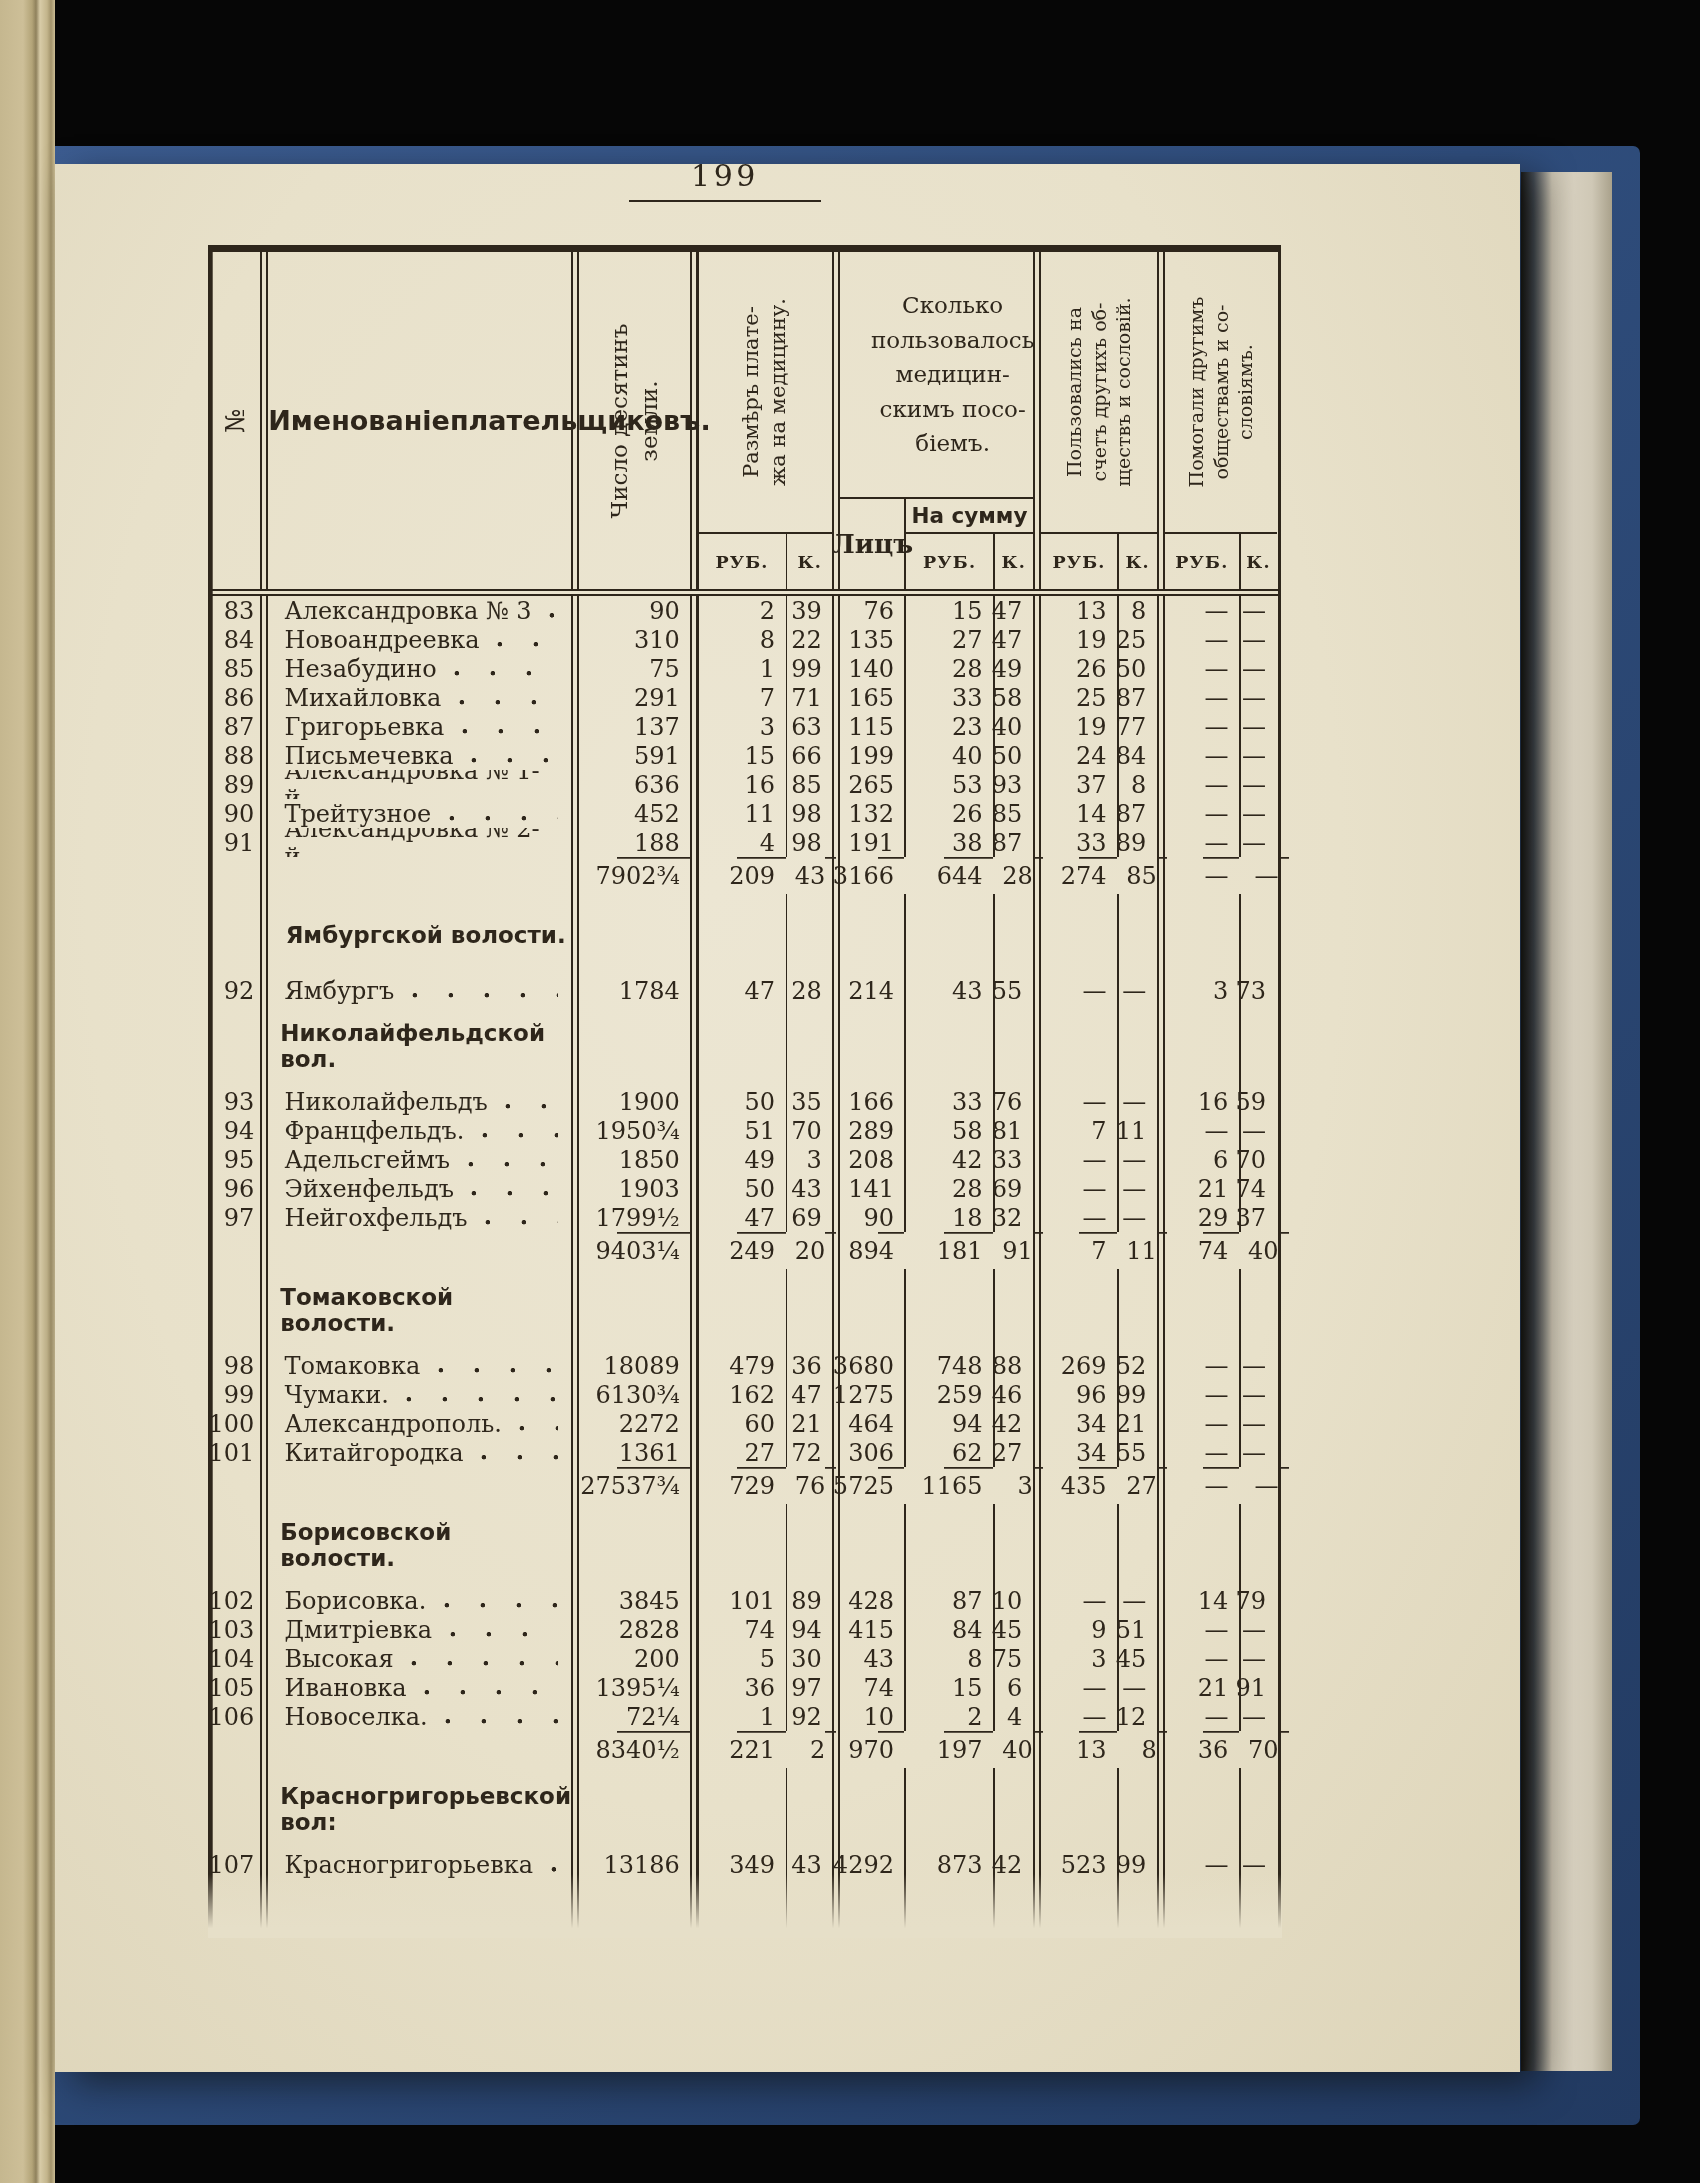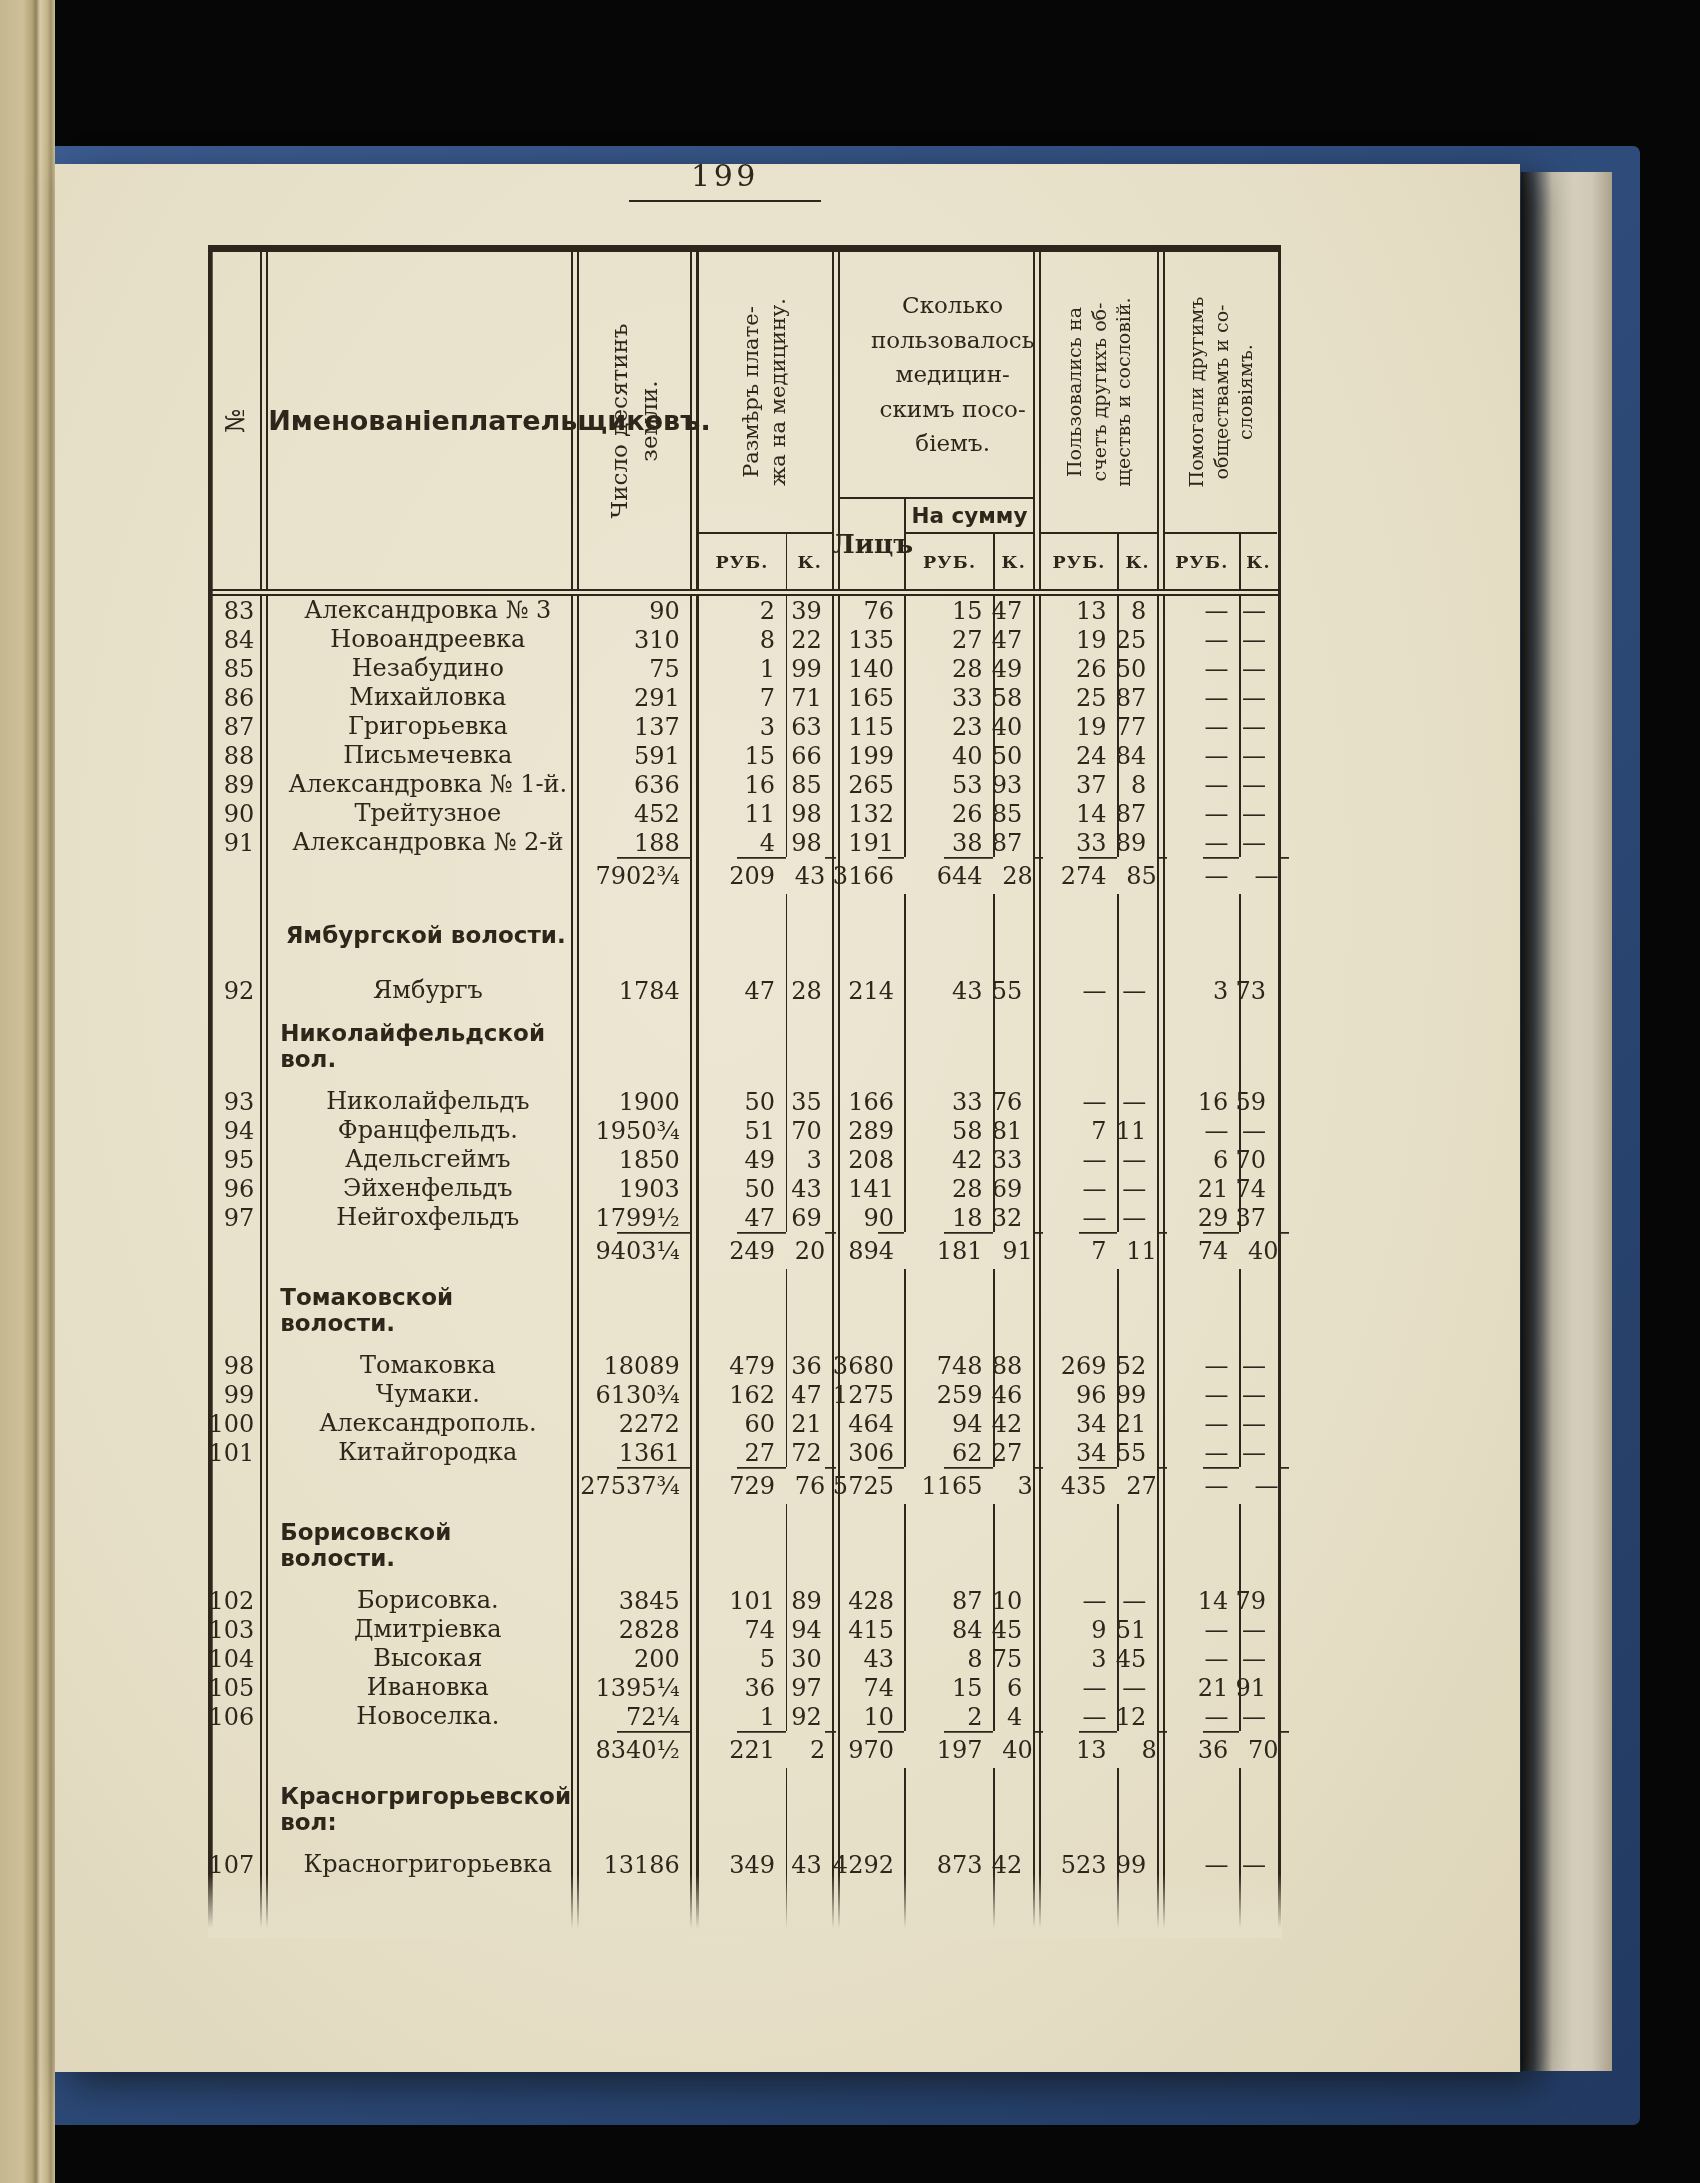--- a/index.html
+++ b/index.html
@@ -89,21 +89,21 @@
   .h-rk{display:flex;align-items:center;justify-content:center;
     font-size:17.5px;font-weight:bold;letter-spacing:1.2px;grid-row:3/4;}
   .sv3{grid-row:3/4;}
   
   .trow>div{display:flex;align-items:center;}
   .r-d{height:29px;font-size:24px;}
   .r-s{height:37px;font-size:24px;}
   .r-h{height:82px;}
   .r-tail{height:58px;}
   .c-no{justify-content:flex-end;padding-right:5.8px;}
-  .c-name{padding-left:16.3px;overflow:hidden;flex-direction:column;}
+  .c-name{padding-left:16.3px;overflow:hidden;}
   .r-h .c-name{
     padding-left:12px;justify-content:center;
     font-family:"DejaVu Sans", sans-serif;font-weight:bold;font-size:23px;
   }
   .lead{
     flex:1;height:5.2px;margin:10.5px 13px 0 17.5px;
     background-image:radial-gradient(circle at 2.9px 2.3px, var(--ink) 2px, transparent 2.6px);
     background-size:36px 5.2px;background-repeat:repeat-x;
   }
   .c-v{justify-content:flex-end;padding-right:10.5px;}

